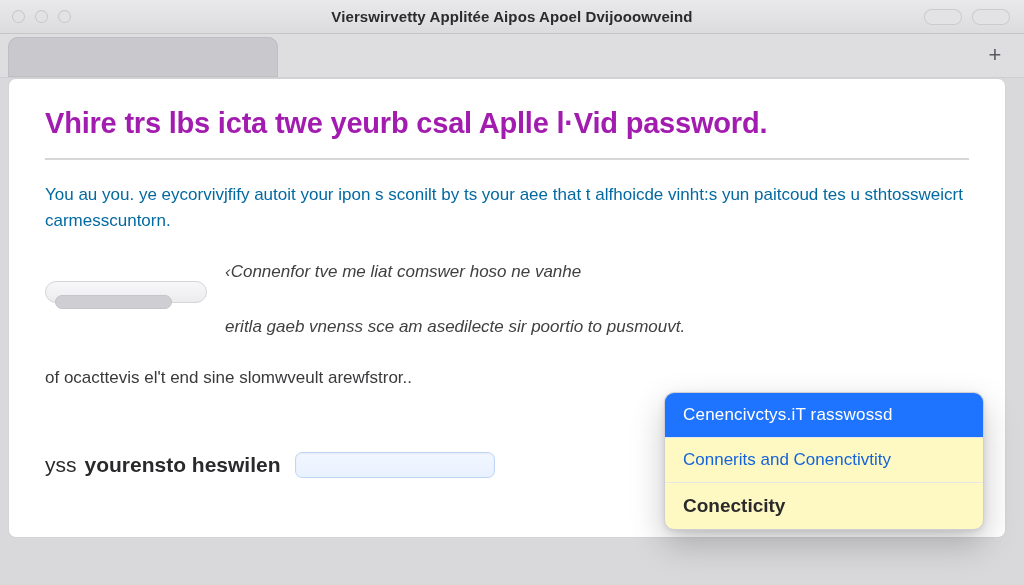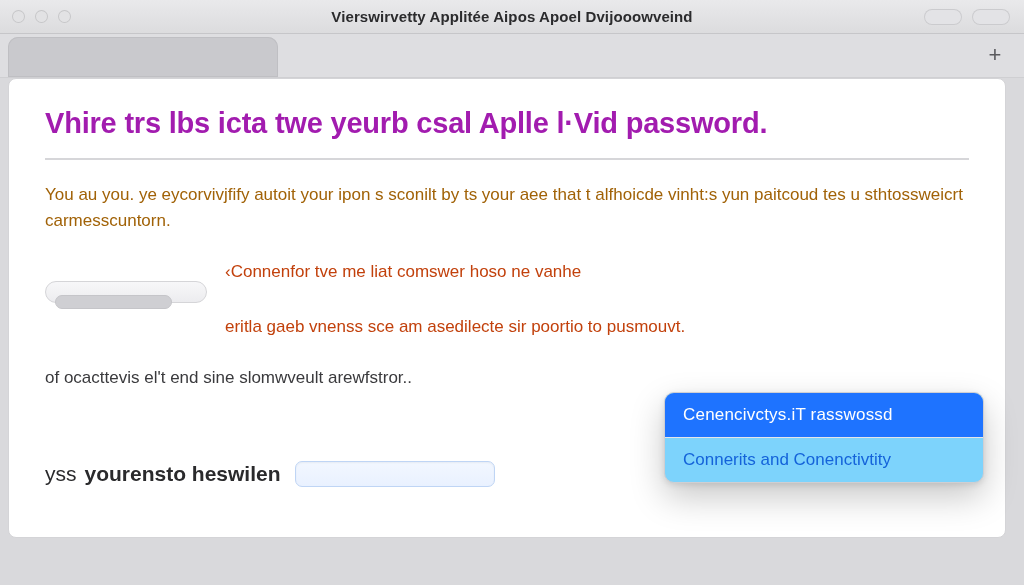--- a/index.html
+++ b/index.html
@@ -73,62 +73,63 @@
     color: #a21caf;
     letter-spacing: -.2px;
   }
   .rule {
     margin-top: 18px;
     border: 0; border-top: 2px solid #d6d6d9;
   }
   .body1 {
     margin-top: 22px;
     font-size: 17px; line-height: 1.5;
-    color: #a16207;
+    color: #0369a1;
   }
   .midblock { margin-top: 26px; display: flex; gap: 18px; }
   .pillcol { display: flex; flex-direction: column; gap: 10px; padding-top: 22px; width: 162px; }
   .sel-pill {
     height: 22px; border-radius: 11px;
     background: linear-gradient(#f7f7f9, #ececef);
     border: 1px solid #d5d5d8;
   }
   .sel-pill.inner { background: #cfcfd3; border-color: #c5c5c9; width: 72%; margin-top: -18px; margin-left: 10px; height: 14px; }
   .midtext {
-    font-size: 17px; line-height: 1.55; color: #c2410c;
+    font-size: 17px; line-height: 1.55; color: #404040;
     max-width: 640px;
+    font-style: italic;
   }
   .midtext .lede { display: block; margin-bottom: 2px; }
   .trail {
     margin-top: 28px;
     font-size: 17px; color: #3a3a3d;
   }
 
   .footer-row {
-    position: absolute; left: 36px; bottom: 50px;
+    position: absolute; left: 36px; bottom: 59px;
     display: flex; align-items: center; gap: 14px;
     font-size: 21px; color: #2a2a2c;
   }
   .footer-row .ys { font-weight: 400; margin-right: -6px; }
   .footer-row .bold { font-weight: 700; }
   .pw-field {
     width: 200px; height: 26px;
     border-radius: 7px;
     border: 1px solid #bfd5f5;
     background: linear-gradient(#f2f7ff, #e9f1ff);
     box-shadow: inset 0 1px 2px rgba(0,0,0,.05);
   }
 
   
   .popover {
     position: absolute;
     right: 40px;
     top: 392px;
     width: 320px;
-    background: #7dd3fc;
+    background: #fef9c3;
     border: 1px solid #cfcfd3;
     border-radius: 10px;
     box-shadow: 0 14px 34px rgba(0,0,0,.22), 0 2px 6px rgba(0,0,0,.10);
     overflow: hidden;
   }
   .popover .opt {
     padding: 12px 18px;
     font-size: 17px;
     border-top: 1px solid #e6e6e9;
     color: #2a2a2c;
@@ -185,13 +186,14 @@
   <div class="footer-row">
     <span class="ys">yss</span>
     <span class="bold">yourensto heswilen</span>
     <div class="pw-field"></div>
   </div>
 </div>
 
 <div class="popover">
   <div class="opt">Cenencivctys.iT rasswossd</div>
   <div class="opt link">Connerits and Conenctivtity</div>
+  <div class="opt strong">Conecticity</div>
 </div>
 
 </body></html>

